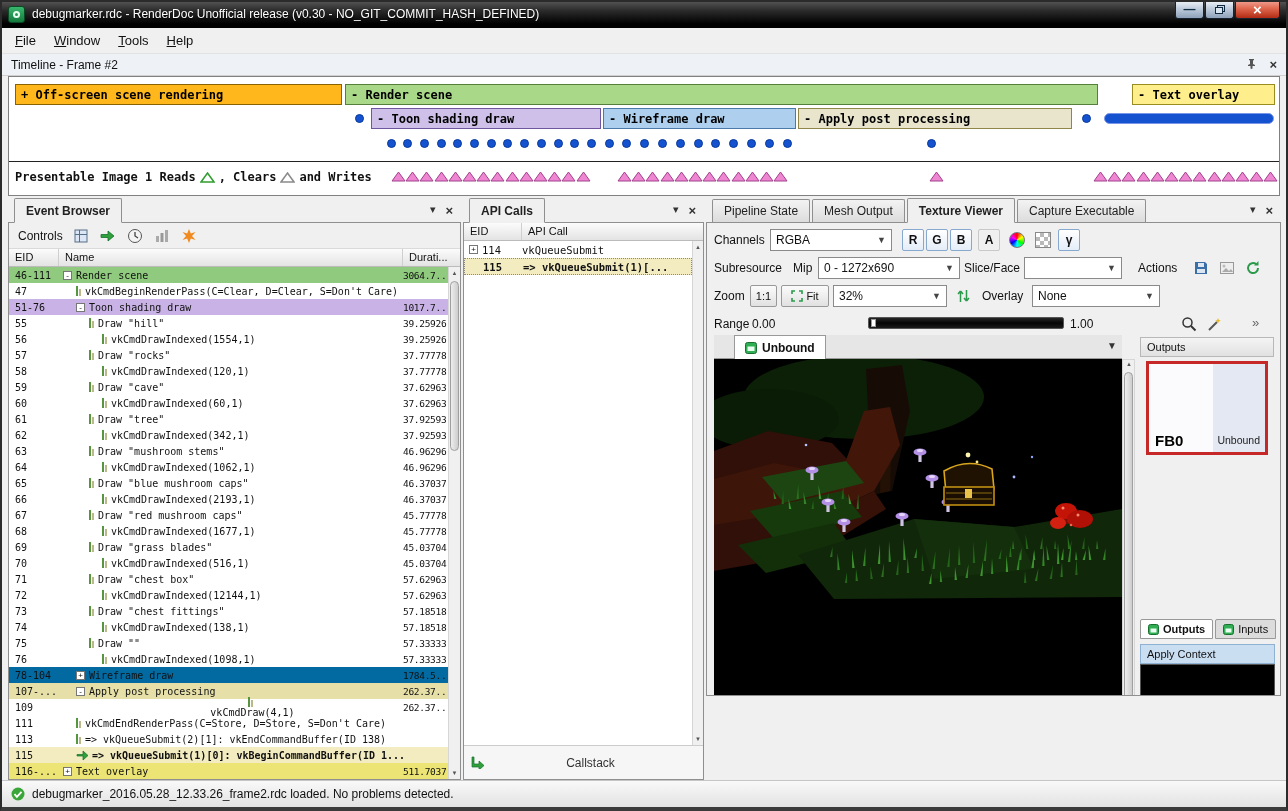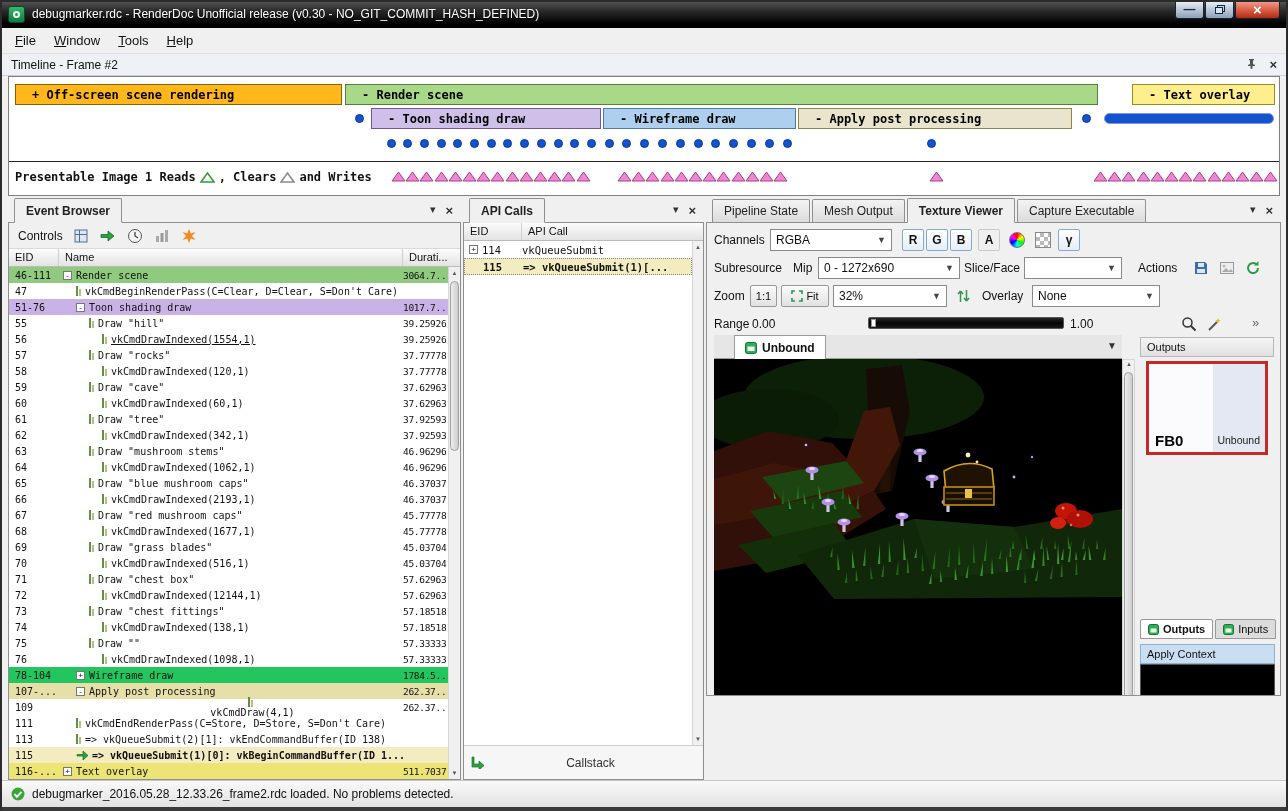--- a/index.html
+++ b/index.html
@@ -18,21 +18,21 @@
   .menubar{position:absolute;left:2px;top:28px;width:1284px;height:26px;background:#f0f0f0;border-bottom:1px solid #e2e2e2;display:flex;align-items:center;padding-left:4px}
   .menu-item{font-size:13px;padding:3px 9px;color:#111}
   .statusbar{position:absolute;left:2px;top:780px;width:1284px;height:27px;background:linear-gradient(#f9f9f9,#e2e2e2);border-top:1px solid #c6c6c6;display:flex;align-items:center;gap:7px;padding-left:9px;font-size:12px;z-index:5}
 
   
   .tl-head{position:absolute;left:2px;top:54px;width:1284px;height:22px;background:#eef2f6;border-bottom:1px solid #d0d0d0;display:flex;align-items:center;padding:0 9px;font-size:12px}
   .tl-head .sp{flex:1}
   .mini{color:#333;font-size:11px;cursor:default}
   .mini.x{font-weight:bold;font-size:13px}
   .tl-body{position:absolute;left:8px;top:76px;width:1272px;height:120px;background:#fff;border:1px solid #808080;overflow:hidden}
-  .tlblock{position:absolute;height:21px;border:1px solid #555;font-family:"DejaVu Sans Mono","Liberation Mono",monospace;font-size:12px;font-weight:bold;display:flex;align-items:center;padding-left:16px;white-space:nowrap;overflow:hidden;color:#000}
+  .tlblock{position:absolute;height:21px;border:1px solid #555;font-family:"DejaVu Sans Mono","Liberation Mono",monospace;font-size:12px;font-weight:bold;display:flex;align-items:center;padding-left:5px;white-space:nowrap;overflow:hidden;color:#000}
   .row1{top:7px}.row2{top:31px}
   .dot{position:absolute;width:9px;height:9px;border-radius:50%;border:1px solid #0a3a9a}
   .pill{position:absolute;border-radius:6px;border:1px solid #7a96e8}
   .legend{position:absolute;left:0;right:0;top:84px;bottom:0;border-top:1px solid #222;background:#fff}
   .legend-line{display:flex;align-items:center;height:30px;padding-left:6px;font-size:12px;font-family:"DejaVu Sans Mono","Liberation Mono",monospace;font-weight:bold}
   .ltri{margin:0 4px;display:inline-flex}
   .wtri{position:absolute;top:9px;display:inline-flex}
 
   
   .dockpanel{position:absolute}
@@ -500,21 +500,21 @@
             <span class="sbars">
               <i class="g"></i>
               <i class="y"></i>
             </span>
             <span class="eb-name">Draw "hill"</span>
           </span>
           <span class="eb-dur">39.25926</span>
         </div>
         <div class="eb-row">
           <span class="eb-eid">56</span>
-          <span class="eb-namecell" style="padding-left: 43px; text-decoration: underline;">
+          <span class="eb-namecell" style="padding-left: 43px;">
             <span class="sbars">
               <i class="g"></i>
               <i class="y"></i>
             </span>
             <span class="eb-name">vkCmdDrawIndexed(1554,1)</span>
           </span>
           <span class="eb-dur">39.25926</span>
         </div>
         <div class="eb-row">
           <span class="eb-eid">57</span>
@@ -729,21 +729,21 @@
           <span class="eb-eid">76</span>
           <span class="eb-namecell" style="padding-left: 43px;">
             <span class="sbars">
               <i class="g"></i>
               <i class="y"></i>
             </span>
             <span class="eb-name">vkCmdDrawIndexed(1098,1)</span>
           </span>
           <span class="eb-dur">57.33333</span>
         </div>
-        <div class="eb-row" style="background: #22c55e; justify-content: center;">
+        <div class="eb-row" style="background: #0369a1; justify-content: center;">
           <span class="eb-eid">78-104</span>
           <span class="eb-namecell" style="padding-left: 17px;">
             <span class="expbox">+</span>
             <span class="eb-name">Wireframe draw</span>
           </span>
           <span class="eb-dur">1784.5...</span>
         </div>
         <div class="eb-row" style="background: rgb(230, 224, 168);">
           <span class="eb-eid">107-...</span>
           <span class="eb-namecell" style="padding-left: 17px;">

